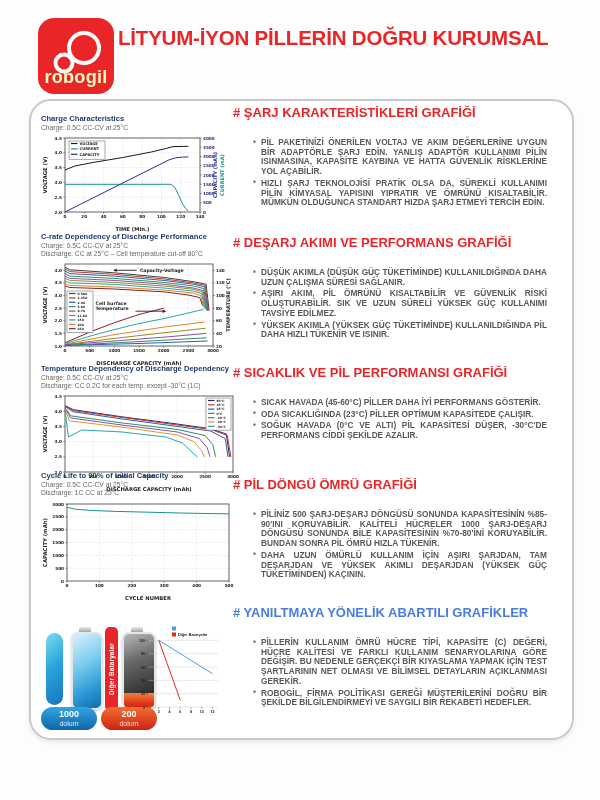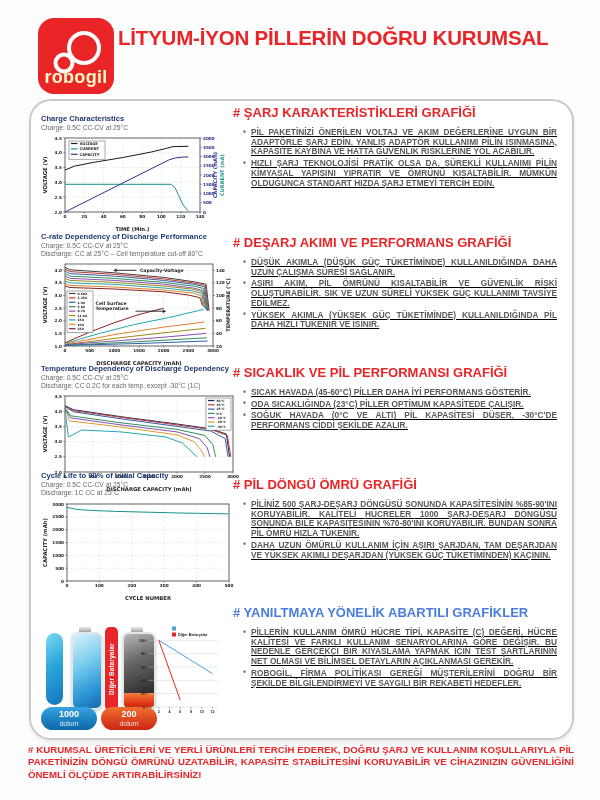--- a/index.html
+++ b/index.html
@@ -20,21 +20,21 @@
 
   
   .chart{position:absolute;width:205px;}
   .chart .ct{color:#1f3a6e;font-weight:bold;font-size:7.6px;line-height:1.15;}
   .chart .cs{color:#666;font-size:6.7px;line-height:1.18;}
   .chart svg{display:block;margin-top:2px;font-family:"DejaVu Sans",sans-serif;}
 
   
   .sec{position:absolute;left:202px;width:332px;}
   .sec h3{margin:0 0 2px 0;font-size:13px;font-weight:bold;color:#e92528;letter-spacing:0;}
-  .sec ul{margin:8px;padding:0 0 0 10px;list-style:none;text-decoration:underline;}
+  .sec ul{margin:18px;padding:0 0 0 10px;list-style:none;}
   .sec li{position:relative;font-size:8.3px;font-weight:bold;color:#57585a;
     text-align:justify;line-height:1.17;margin-bottom:2px;}
   .sec li::before{content:"\2022";position:absolute;left:-8px;top:-0.5px;color:#6b6c6e;}
 
   
   .batwrap{position:absolute;left:10px;top:520px;width:194px;height:112px;}
   .bluepill{position:absolute;left:5px;top:12px;width:17px;height:72px;border-radius:9px;
     background:linear-gradient(140deg,#7edcf2 0%,#2ba6dc 45%,#1474bc 100%);}
   .bat{position:absolute;}
   .bat .cap{position:absolute;top:-5px;left:50%;transform:translateX(-50%);width:12px;height:6px;
@@ -498,15 +498,14 @@
     <div class="sec" style="top:504px;">
       <h3 style="color: rgb(74, 124, 224);"># YANILTMAYA YÖNELİK ABARTILI GRAFİKLER</h3>
       <ul>
         <li>PİLLERİN KULLANIM ÖMRÜ HÜCRE TİPİ, KAPASİTE (C) DEĞERİ, HÜCRE KALİTESİ VE FARKLI KULLANIM SENARYOLARINA GÖRE DEĞİŞİR. BU NEDENLE GERÇEKÇİ BİR KIYASLAMA YAPMAK İÇİN TEST ŞARTLARININ NET OLMASI VE BİLİMSEL DETAYLARIN AÇIKLANMASI GEREKİR.</li>
         <li>ROBOGİL, FİRMA POLİTİKASI GEREĞİ MÜŞTERİLERİNİ DOĞRU BİR ŞEKİLDE BİLGİLENDİRMEYİ VE SAYGILI BİR REKABETİ HEDEFLER.</li>
       </ul>
     </div>
 
   </div>
 
-  <div class="footer">#  KURUMSAL ÜRETİCİLERİ VE YERLİ ÜRÜNLERİ TERCİH EDEREK, DOĞRU ŞARJ VE KULLANIM KOŞULLARIYLA PİL PAKETİNİZİN DÖNGÜ ÖMRÜNÜ UZATABİLİR, KAPASİTE STABİLİTESİNİ KORUYABİLİR VE CİHAZINIZIN GÜVENLİĞİNİ ÖNEMLİ ÖLÇÜDE ARTIRABİLİRSİNİZ!</div>
 
 </div>
 
 </body></html>

